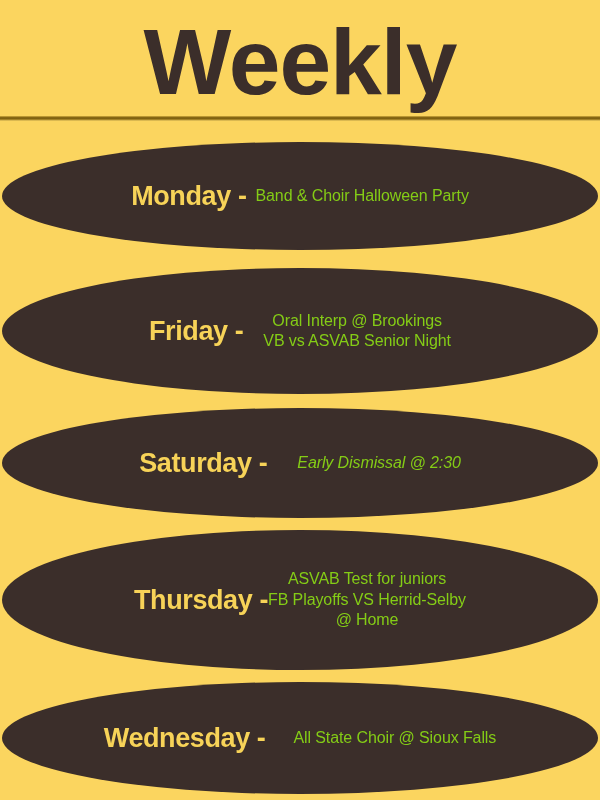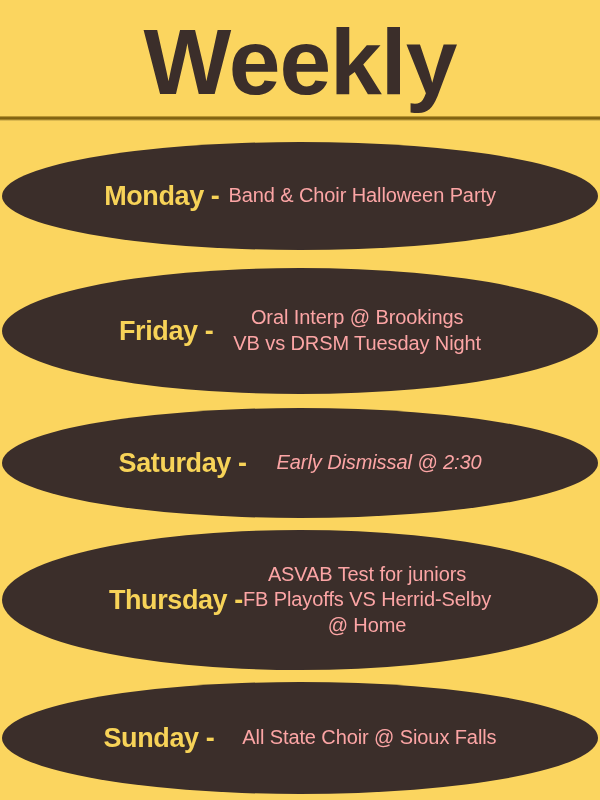--- a/index.html
+++ b/index.html
@@ -84,22 +84,22 @@
     color:#F7D358;
     font-weight:bold;
     font-size:27px;
     white-space:nowrap;
     flex:0 0 auto;
     line-height:1.05;
     letter-spacing:-0.4px;
   }
 
   .events {
-    color:#fca5a5;
-    font-size:20px;
+    color:#84cc16;
+    font-size:16px;
     line-height:1.28;
     text-align:center;
     flex:0 0 auto;
     white-space:nowrap;
     letter-spacing:-0.1px;
   }
 
   
   .row-0 .events { margin-left:9px; }
   .row-1 .events { margin-left:20px; }
@@ -128,21 +128,21 @@
           <span class="event-line">Band &amp; Choir Halloween Party</span>
         </span>
       </div>
     </div>
 
     <div class="row row-1">
       <div class="row-inner">
         <span class="day">Friday -</span>
         <span class="events">
           <span class="event-line">Oral Interp @ Brookings</span>
-          <span class="event-line">VB vs DRSM Tuesday Night</span>
+          <span class="event-line">VB vs ASVAB Senior Night</span>
         </span>
       </div>
     </div>
 
     <div class="row row-2">
       <div class="row-inner">
         <span class="day">Saturday -</span>
         <span class="events">
           <span class="event-line">Early Dismissal @ 2:30</span>
         </span>
@@ -155,21 +155,21 @@
         <span class="events">
           <span class="event-line">ASVAB Test for juniors</span>
           <span class="event-line">FB Playoffs VS Herrid-Selby</span>
           <span class="event-line">@ Home</span>
         </span>
       </div>
     </div>
 
     <div class="row row-4">
       <div class="row-inner">
-        <span class="day">Sunday -</span>
+        <span class="day">Wednesday -</span>
         <span class="events">
           <span class="event-line">All State Choir @ Sioux Falls</span>
         </span>
       </div>
     </div>
 
   </div>
 </div>
 
 </body></html>

